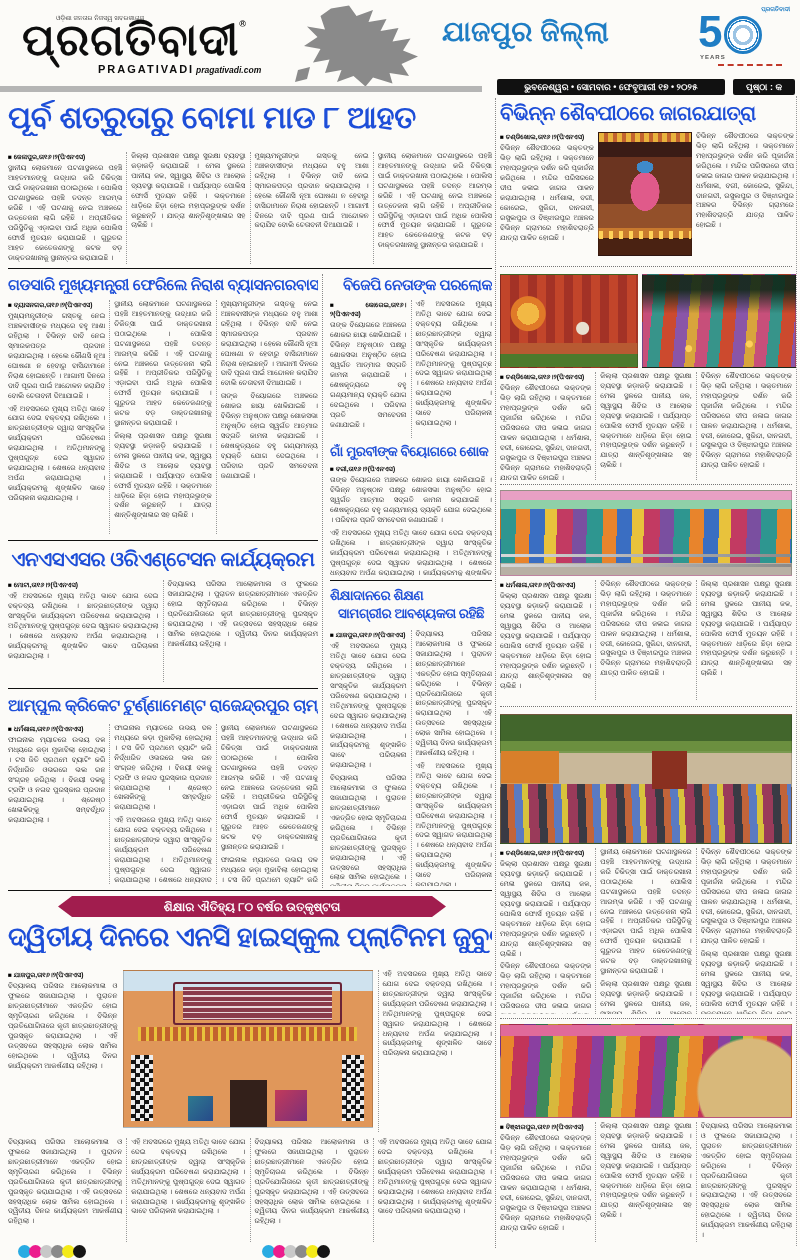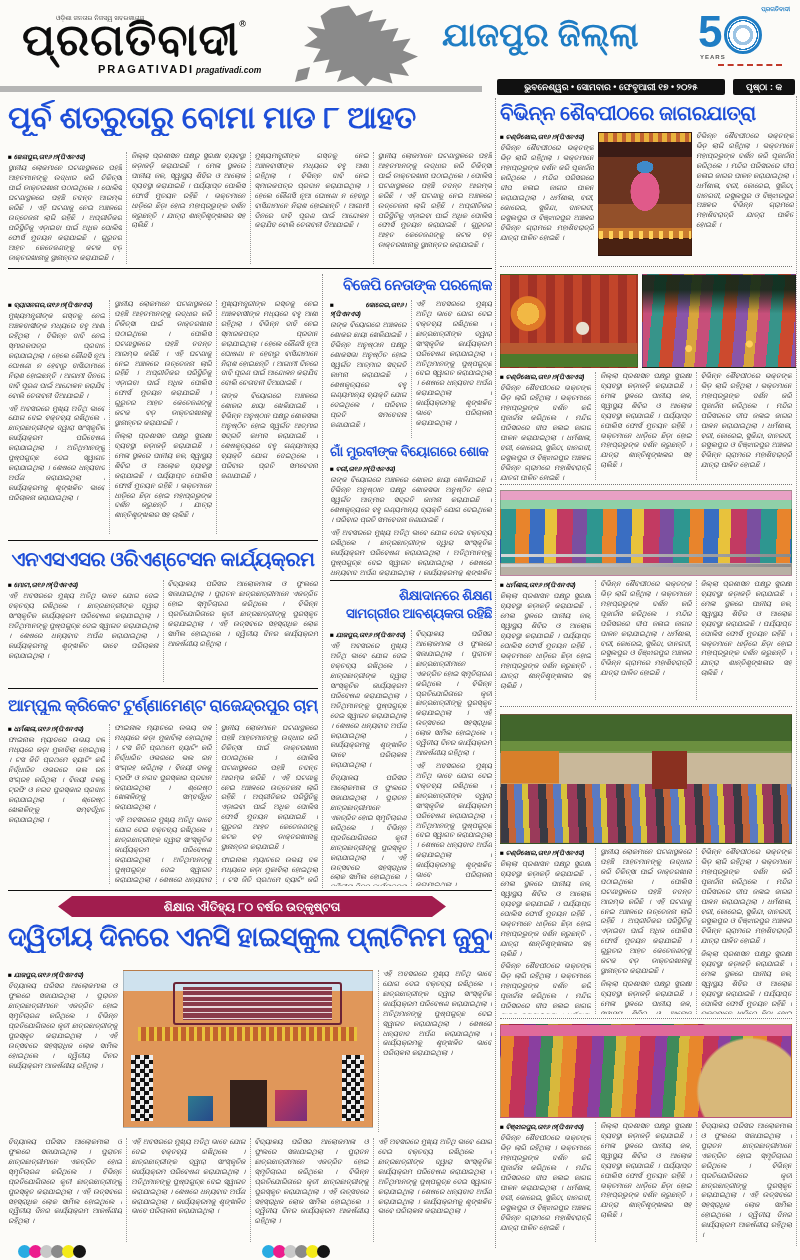--- a/index.html
+++ b/index.html
@@ -6,37 +6,37 @@
   #page{position:relative;width:800px;height:1260px;background:#fcfbf8;overflow:hidden;
         font-family:"Liberation Sans",sans-serif;color:#1a1a1a;}
   
   .tagline{position:absolute;left:56px;top:14px;font-size:6.5px;color:#333;}
   .logo-odia{position:absolute;left:22px;top:18px;font-size:44px;font-weight:900;color:#0d0d0d;
              letter-spacing:1px;line-height:1;}
   .logo-reg{font-size:9px;vertical-align:28px;font-weight:700;}
   .logo-latin{position:absolute;left:98px;top:63px;font-size:11px;font-weight:700;letter-spacing:2px;color:#0d0d0d;}
   .website{position:absolute;left:196px;top:65px;font-size:8.5px;font-weight:700;color:#0d0d0d;font-style:italic;}
   .map-wrap{position:absolute;left:286px;top:4px;width:150px;height:84px;}
-  .edition{position:absolute;left:442px;top:16px;font-size:33px;font-weight:800;color:#1f7dc4;white-space:nowrap;}
+  .edition{position:absolute;left:442px;top:16px;font-size:28px;font-weight:800;color:#1f7dc4;white-space:nowrap;}
   .anniv{position:absolute;left:698px;top:6px;width:96px;height:66px;}
   .anniv-label{position:absolute;right:4px;top:0;font-size:6px;font-weight:700;color:#1f7dc4;}
   .anniv-digit{position:absolute;left:0;top:4px;font-size:44px;font-weight:900;color:#1f7dc4;line-height:1;}
   .anniv-emblem{position:absolute;left:26px;top:10px;width:32px;height:32px;border:3px solid #1f7dc4;border-radius:50%;
     background:radial-gradient(circle at 50% 50%, #ffffff 0 30%, #9cc4e4 31% 45%, #ffffff 46% 60%, #1f7dc4 61% 66%, #ffffff 67%);}
   .anniv-years{position:absolute;left:2px;top:48px;font-size:6px;font-weight:700;color:#555;letter-spacing:1px;}
   .anniv-script{position:absolute;left:20px;top:58px;width:64px;height:0;border-bottom:2px dashed #c0392b;}
   .gray-rule{position:absolute;left:0;top:86px;width:482px;height:6px;background:#b5b5b5;}
   .datebar{position:absolute;left:497px;top:79px;width:228px;height:16px;background:#111;border-radius:2px;
            color:#fff;font-size:9px;font-weight:700;display:flex;align-items:center;justify-content:center;white-space:nowrap;}
   .pagebox{position:absolute;left:733px;top:79px;width:62px;height:16px;background:#111;border-radius:2px;
            color:#fff;font-size:9px;font-weight:700;display:flex;align-items:center;justify-content:center;}
   
   .hl{font-weight:800;color:#1d4ed8;white-space:nowrap;overflow:hidden;letter-spacing:-0.5px;}
   .bcolrow{position:absolute;display:flex;}
-  .bcol{font-size:7.1px;line-height:1.4;text-align:justify;color:#222;overflow:hidden;flex:1;font-style:italic;}
+  .bcol{font-size:7.1px;line-height:1.4;text-align:justify;color:#222;overflow:hidden;flex:1;}
   .bcol p{margin:0 0 3px 0;}
   .bcol + .bcol{border-left:1px dotted #999;margin-left:4px;padding-left:4px;}
   .byl{font-weight:700;font-size:6.6px;margin:0 0 2px 0;color:#000;}
   .hline{position:absolute;height:0;border-top:1.6px solid #111;}
   .dotline{position:absolute;height:0;border-top:1.5px dotted #777;}
   .vdot{position:absolute;width:0;border-left:1.5px dotted #888;}
   .photo{position:relative;overflow:hidden;border:1px solid rgba(0,0,0,.18);flex:none;}
   
   .ph-deity{background:
     radial-gradient(ellipse 14px 10px at 50% 28%, #3f8ac9 0 60%, transparent 61%),
@@ -131,20 +131,21 @@
       </div>
     <div class="bcol">
         <p>ମୁଖ୍ୟମନ୍ତ୍ରୀଙ୍କ ଗସ୍ତକୁ ନେଇ ଅଞ୍ଚଳବାସୀଙ୍କ ମଧ୍ୟରେ ବହୁ ଆଶା ରହିଥିଲା । ବିଭିନ୍ନ ଦାବି ନେଇ ସ୍ମାରକପତ୍ର ପ୍ରଦାନ କରାଯାଇଥିଲା । ହେଲେ କୌଣସି ନୂଆ ଘୋଷଣା ନ ହେବାରୁ ବାସିନ୍ଦାମାନେ ନିରାଶ ହୋଇଛନ୍ତି । ଆଗାମୀ ଦିନରେ ଦାବି ପୂରଣ ପାଇଁ ଆନ୍ଦୋଳନ କରାଯିବ ବୋଲି ଚେତାବନୀ ଦିଆଯାଇଛି ।</p>
       </div>
     <div class="bcol">
         <p>ସ୍ଥାନୀୟ ଲୋକମାନେ ଘଟଣାସ୍ଥଳରେ ପହଞ୍ଚି ଆହତମାନଙ୍କୁ ଉଦ୍ଧାର କରି ଚିକିତ୍ସା ପାଇଁ ଡାକ୍ତରଖାନା ପଠାଇଥିଲେ । ପୋଲିସ ଘଟଣାସ୍ଥଳରେ ପହଞ୍ଚି ତଦନ୍ତ ଆରମ୍ଭ କରିଛି । ଏହି ଘଟଣାକୁ ନେଇ ଅଞ୍ଚଳରେ ଉତ୍ତେଜନା ଲାଗି ରହିଛି । ଅପ୍ରୀତିକର ପରିସ୍ଥିତିକୁ ଏଡ଼ାଇବା ପାଇଁ ଅଧିକ ପୋଲିସ ଫୋର୍ସ ମୁତୟନ କରାଯାଇଛି । ଗୁରୁତର ଆହତ କେତେଜଣଙ୍କୁ କଟକ ବଡ଼ ଡାକ୍ତରଖାନାକୁ ସ୍ଥାନାନ୍ତର କରାଯାଇଛି ।</p>
       </div>
   </div>
   <div class="hline" style="left:8px;top:268px;width:484px;"></div>
 
+  <div class="hl" style="position:absolute;left:8px;top:276px;width:310px;font-size:15.5px;">ଗଡସାରି ମୁଖ୍ୟମନ୍ତ୍ରୀ ଫେରିଲେ ନିରାଶ ବ୍ୟାସନଗରବାସୀ</div>
   <div class="bcolrow" style="left:8px;top:300px;width:310px;height:234px;">
     <div class="bcol">
         <p class="byl">■ ବ୍ୟାସନଗର,ତା୧୬।୨(ପିଏନଏସ)</p>
         <p>ମୁଖ୍ୟମନ୍ତ୍ରୀଙ୍କ ଗସ୍ତକୁ ନେଇ ଅଞ୍ଚଳବାସୀଙ୍କ ମଧ୍ୟରେ ବହୁ ଆଶା ରହିଥିଲା । ବିଭିନ୍ନ ଦାବି ନେଇ ସ୍ମାରକପତ୍ର ପ୍ରଦାନ କରାଯାଇଥିଲା । ହେଲେ କୌଣସି ନୂଆ ଘୋଷଣା ନ ହେବାରୁ ବାସିନ୍ଦାମାନେ ନିରାଶ ହୋଇଛନ୍ତି । ଆଗାମୀ ଦିନରେ ଦାବି ପୂରଣ ପାଇଁ ଆନ୍ଦୋଳନ କରାଯିବ ବୋଲି ଚେତାବନୀ ଦିଆଯାଇଛି ।</p>
         <p>ଏହି ଅବସରରେ ମୁଖ୍ୟ ଅତିଥି ଭାବେ ଯୋଗ ଦେଇ ବକ୍ତବ୍ୟ ରଖିଥିଲେ । ଛାତ୍ରଛାତ୍ରୀଙ୍କ ଦ୍ୱାରା ସାଂସ୍କୃତିକ କାର୍ଯ୍ୟକ୍ରମ ପରିବେଷଣ କରାଯାଇଥିଲା । ଅତିଥିମାନଙ୍କୁ ପୁଷ୍ପଗୁଚ୍ଛ ଦେଇ ସ୍ୱାଗତ କରାଯାଇଥିଲା । ଶେଷରେ ଧନ୍ୟବାଦ ଅର୍ପଣ କରାଯାଇଥିଲା । କାର୍ଯ୍ୟକ୍ରମକୁ ଶୃଙ୍ଖଳିତ ଭାବେ ପରିଚାଳନା କରାଯାଇଥିଲା ।</p>
       </div>
     <div class="bcol">
         <p>ସ୍ଥାନୀୟ ଲୋକମାନେ ଘଟଣାସ୍ଥଳରେ ପହଞ୍ଚି ଆହତମାନଙ୍କୁ ଉଦ୍ଧାର କରି ଚିକିତ୍ସା ପାଇଁ ଡାକ୍ତରଖାନା ପଠାଇଥିଲେ । ପୋଲିସ ଘଟଣାସ୍ଥଳରେ ପହଞ୍ଚି ତଦନ୍ତ ଆରମ୍ଭ କରିଛି । ଏହି ଘଟଣାକୁ ନେଇ ଅଞ୍ଚଳରେ ଉତ୍ତେଜନା ଲାଗି ରହିଛି । ଅପ୍ରୀତିକର ପରିସ୍ଥିତିକୁ ଏଡ଼ାଇବା ପାଇଁ ଅଧିକ ପୋଲିସ ଫୋର୍ସ ମୁତୟନ କରାଯାଇଛି । ଗୁରୁତର ଆହତ କେତେଜଣଙ୍କୁ କଟକ ବଡ଼ ଡାକ୍ତରଖାନାକୁ ସ୍ଥାନାନ୍ତର କରାଯାଇଛି ।</p>
         <p>ଜିଲ୍ଲା ପ୍ରଶାସନ ପକ୍ଷରୁ ସୁରକ୍ଷା ବ୍ୟବସ୍ଥା କଡ଼ାକଡ଼ି କରାଯାଇଛି । ମେଳା ସ୍ଥଳରେ ପାନୀୟ ଜଳ, ସ୍ୱାସ୍ଥ୍ୟ ଶିବିର ଓ ଆଲୋକ ବ୍ୟବସ୍ଥା କରାଯାଇଛି । ପର୍ଯ୍ୟାପ୍ତ ପୋଲିସ ଫୋର୍ସ ମୁତୟନ ରହିଛି । ଭକ୍ତମାନେ ଧାଡ଼ିରେ ଛିଡ଼ା ହୋଇ ମହାପ୍ରଭୁଙ୍କ ଦର୍ଶନ କରୁଛନ୍ତି । ଯାତ୍ରା ଶାନ୍ତିଶୃଙ୍ଖଳାର ସହ ଚାଲିଛି ।</p>
       </div>
@@ -181,22 +182,22 @@
     <div class="bcol">
         <p class="byl">■ ମୋଟା,ତା୧୬।୨(ପିଏନଏସ)</p>
         <p>ଏହି ଅବସରରେ ମୁଖ୍ୟ ଅତିଥି ଭାବେ ଯୋଗ ଦେଇ ବକ୍ତବ୍ୟ ରଖିଥିଲେ । ଛାତ୍ରଛାତ୍ରୀଙ୍କ ଦ୍ୱାରା ସାଂସ୍କୃତିକ କାର୍ଯ୍ୟକ୍ରମ ପରିବେଷଣ କରାଯାଇଥିଲା । ଅତିଥିମାନଙ୍କୁ ପୁଷ୍ପଗୁଚ୍ଛ ଦେଇ ସ୍ୱାଗତ କରାଯାଇଥିଲା । ଶେଷରେ ଧନ୍ୟବାଦ ଅର୍ପଣ କରାଯାଇଥିଲା । କାର୍ଯ୍ୟକ୍ରମକୁ ଶୃଙ୍ଖଳିତ ଭାବେ ପରିଚାଳନା କରାଯାଇଥିଲା ।</p>
       </div>
     <div class="bcol">
         <p>ବିଦ୍ୟାଳୟ ପରିସର ଆଲୋକମାଳା ଓ ଫୁଲରେ ସଜାଯାଇଥିଲା । ପୁରାତନ ଛାତ୍ରଛାତ୍ରୀମାନେ ଏକତ୍ରିତ ହୋଇ ସ୍ମୃତିଚାରଣ କରିଥିଲେ । ବିଭିନ୍ନ ପ୍ରତିଯୋଗିତାରେ କୃତୀ ଛାତ୍ରଛାତ୍ରୀଙ୍କୁ ପୁରସ୍କୃତ କରାଯାଇଥିଲା । ଏହି ଉତ୍ସବରେ ସହସ୍ରାଧିକ ଲୋକ ସାମିଲ ହୋଇଥିଲେ । ଦ୍ୱିତୀୟ ଦିନର କାର୍ଯ୍ୟକ୍ରମ ଆକର୍ଷଣୀୟ ରହିଥିଲା ।</p>
       </div>
   </div>
   <div class="hline" style="left:8px;top:688px;width:310px;"></div>
 
-  <div class="hl" style="position:absolute;left:330px;top:588px;width:162px;font-size:13.5px;text-align:right;">ଶିକ୍ଷାଦାନରେ ଶିକ୍ଷଣ</div>
-  <div class="hl" style="position:absolute;left:330px;top:606px;width:162px;font-size:13.5px;text-align:right;">ସାମଗ୍ରୀର ଆବଶ୍ୟକତା ରହିଛି</div>
+  <div class="hl" style="position:absolute;left:330px;top:588px;width:162px;font-size:13.5px;text-align:left;">ଶିକ୍ଷାଦାନରେ ଶିକ୍ଷଣ</div>
+  <div class="hl" style="position:absolute;left:330px;top:606px;width:162px;font-size:13.5px;text-align:center;">ସାମଗ୍ରୀର ଆବଶ୍ୟକତା ରହିଛି</div>
   <div class="bcolrow" style="left:330px;top:630px;width:162px;height:256px;">
     <div class="bcol">
         <p class="byl">■ ଯାଜପୁର,ତା୧୬।୨(ପିଏନଏସ)</p>
         <p>ଏହି ଅବସରରେ ମୁଖ୍ୟ ଅତିଥି ଭାବେ ଯୋଗ ଦେଇ ବକ୍ତବ୍ୟ ରଖିଥିଲେ । ଛାତ୍ରଛାତ୍ରୀଙ୍କ ଦ୍ୱାରା ସାଂସ୍କୃତିକ କାର୍ଯ୍ୟକ୍ରମ ପରିବେଷଣ କରାଯାଇଥିଲା । ଅତିଥିମାନଙ୍କୁ ପୁଷ୍ପଗୁଚ୍ଛ ଦେଇ ସ୍ୱାଗତ କରାଯାଇଥିଲା । ଶେଷରେ ଧନ୍ୟବାଦ ଅର୍ପଣ କରାଯାଇଥିଲା । କାର୍ଯ୍ୟକ୍ରମକୁ ଶୃଙ୍ଖଳିତ ଭାବେ ପରିଚାଳନା କରାଯାଇଥିଲା ।</p>
         <p>ବିଦ୍ୟାଳୟ ପରିସର ଆଲୋକମାଳା ଓ ଫୁଲରେ ସଜାଯାଇଥିଲା । ପୁରାତନ ଛାତ୍ରଛାତ୍ରୀମାନେ ଏକତ୍ରିତ ହୋଇ ସ୍ମୃତିଚାରଣ କରିଥିଲେ । ବିଭିନ୍ନ ପ୍ରତିଯୋଗିତାରେ କୃତୀ ଛାତ୍ରଛାତ୍ରୀଙ୍କୁ ପୁରସ୍କୃତ କରାଯାଇଥିଲା । ଏହି ଉତ୍ସବରେ ସହସ୍ରାଧିକ ଲୋକ ସାମିଲ ହୋଇଥିଲେ । ଦ୍ୱିତୀୟ ଦିନର କାର୍ଯ୍ୟକ୍ରମ ଆକର୍ଷଣୀୟ ରହିଥିଲା ।</p>
       </div>
     <div class="bcol">
         <p>ବିଦ୍ୟାଳୟ ପରିସର ଆଲୋକମାଳା ଓ ଫୁଲରେ ସଜାଯାଇଥିଲା । ପୁରାତନ ଛାତ୍ରଛାତ୍ରୀମାନେ ଏକତ୍ରିତ ହୋଇ ସ୍ମୃତିଚାରଣ କରିଥିଲେ । ବିଭିନ୍ନ ପ୍ରତିଯୋଗିତାରେ କୃତୀ ଛାତ୍ରଛାତ୍ରୀଙ୍କୁ ପୁରସ୍କୃତ କରାଯାଇଥିଲା । ଏହି ଉତ୍ସବରେ ସହସ୍ରାଧିକ ଲୋକ ସାମିଲ ହୋଇଥିଲେ । ଦ୍ୱିତୀୟ ଦିନର କାର୍ଯ୍ୟକ୍ରମ ଆକର୍ଷଣୀୟ ରହିଥିଲା ।</p>
         <p>ଏହି ଅବସରରେ ମୁଖ୍ୟ ଅତିଥି ଭାବେ ଯୋଗ ଦେଇ ବକ୍ତବ୍ୟ ରଖିଥିଲେ । ଛାତ୍ରଛାତ୍ରୀଙ୍କ ଦ୍ୱାରା ସାଂସ୍କୃତିକ କାର୍ଯ୍ୟକ୍ରମ ପରିବେଷଣ କରାଯାଇଥିଲା । ଅତିଥିମାନଙ୍କୁ ପୁଷ୍ପଗୁଚ୍ଛ ଦେଇ ସ୍ୱାଗତ କରାଯାଇଥିଲା । ଶେଷରେ ଧନ୍ୟବାଦ ଅର୍ପଣ କରାଯାଇଥିଲା । କାର୍ଯ୍ୟକ୍ରମକୁ ଶୃଙ୍ଖଳିତ ଭାବେ ପରିଚାଳନା କରାଯାଇଥିଲା ।</p>
       </div>

